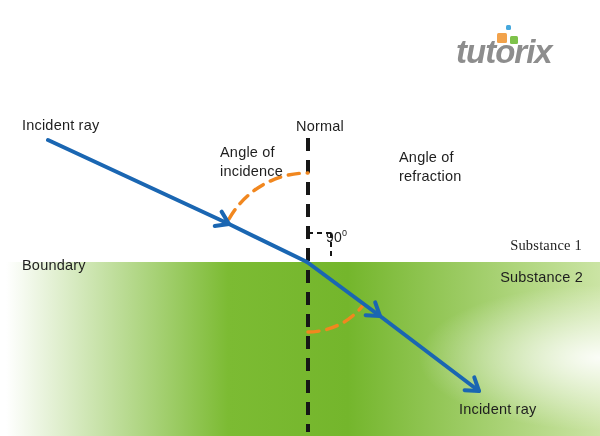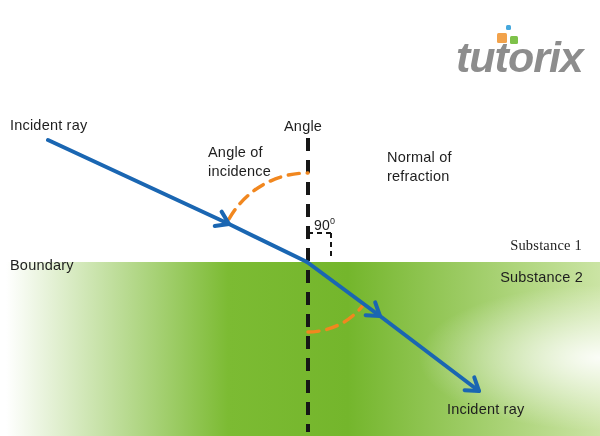--- a/index.html
+++ b/index.html
@@ -41,37 +41,38 @@
     left:0; top:0;
     width:600px; height:436px;
   }
   .label{
     position:absolute;
     font-size:14.5px;
     line-height:19px;
     letter-spacing:.2px;
     color:var(--text-dark);
     white-space:nowrap;
+    margin-left:12px;
   }
   .label.wrap{white-space:normal;}
   .lbl-incident{left:10px; top:116px;}
   .lbl-normal{left:284px; top:117px;}
   .lbl-aoi{left:208px; top:143px; width:82px;}
   .lbl-aor{left:387px; top:148px; width:92px;}
-  .lbl-90{left:314px; top:212px; font-size:14px;}
+  .lbl-90{left:314px; top:224px; font-size:14px;}
   .lbl-90 sup{font-size:9px; vertical-align:super;}
   .lbl-boundary{left:10px; top:256px;}
   .lbl-sub1{right:18px; top:236px; text-align:right;font-family:Liberation Serif, serif;}
   .lbl-sub2{right:17px; top:268px; }
   .lbl-refracted{left:447px; top:400px;}
   
   .logo-text{
     position:absolute;
     left:456px; top:33px;
-    font-size:43px;
+    font-size:33px;
     font-weight:bold;
     letter-spacing:-1px;
     color:var(--logo-gray);
     font-style:italic;
     font-family:"Liberation Sans", sans-serif;
   }
   .logo-sq{position:absolute; border-radius:1.5px;}
   .logo-sq.orange{left:497px; top:33px; width:10px; height:10px; background:var(--logo-orange);}
   .logo-sq.green{left:510px; top:36px; width:8px; height:8px; background:var(--logo-green);}
   .logo-sq.blue{left:506px; top:25px; width:5px; height:5px; background:var(--logo-blue);}
@@ -98,25 +99,25 @@
 
     <path d="M 308 332 A 70 70 0 0 0 364 304" fill="none" stroke="#f1871f" stroke-width="3.5" stroke-dasharray="11 8" stroke-linecap="round"></path>
 
     <polyline points="48,140 229,224 307,262" fill="none" stroke="#1a66b2" stroke-width="4" stroke-linecap="round" marker-mid="url(#chev)"></polyline>
 
     <polyline points="307,262 380,316 479,391" fill="none" stroke="#1a66b2" stroke-width="4" stroke-linecap="round" marker-mid="url(#chev)" marker-end="url(#chev)"></polyline>
   </svg>
 
   <div class="label lbl-incident">Incident ray</div>
 
-  <div class="label lbl-normal">Angle</div>
+  <div class="label lbl-normal">Normal</div>
 
   <div class="label wrap lbl-aoi">Angle of incidence</div>
 
-  <div class="label wrap lbl-aor">Normal of refraction</div>
+  <div class="label wrap lbl-aor">Angle of refraction</div>
 
   <div class="label lbl-90">
     <span>90</span><sup>0</sup>
   </div>
 
   <div class="label lbl-boundary">Boundary</div>
 
   <div class="label lbl-sub1">Substance 1</div>
 
   <div class="label lbl-sub2">Substance 2</div>

